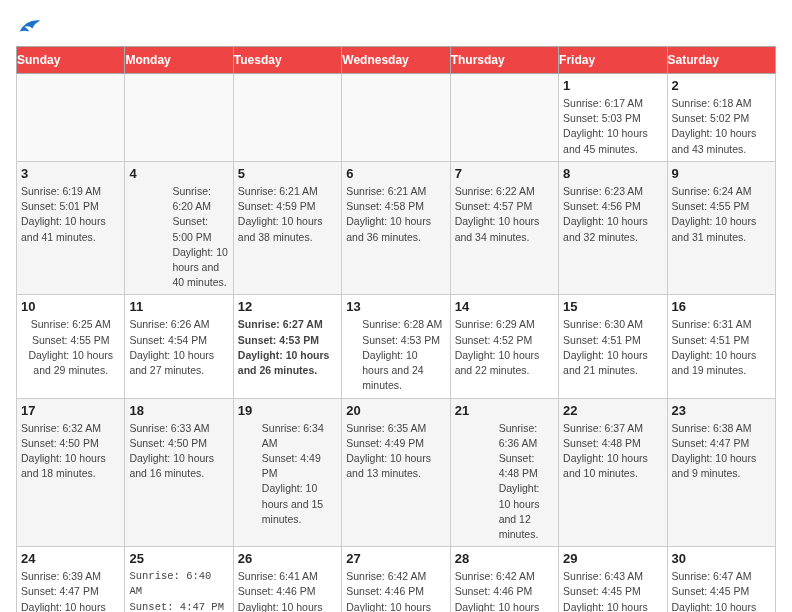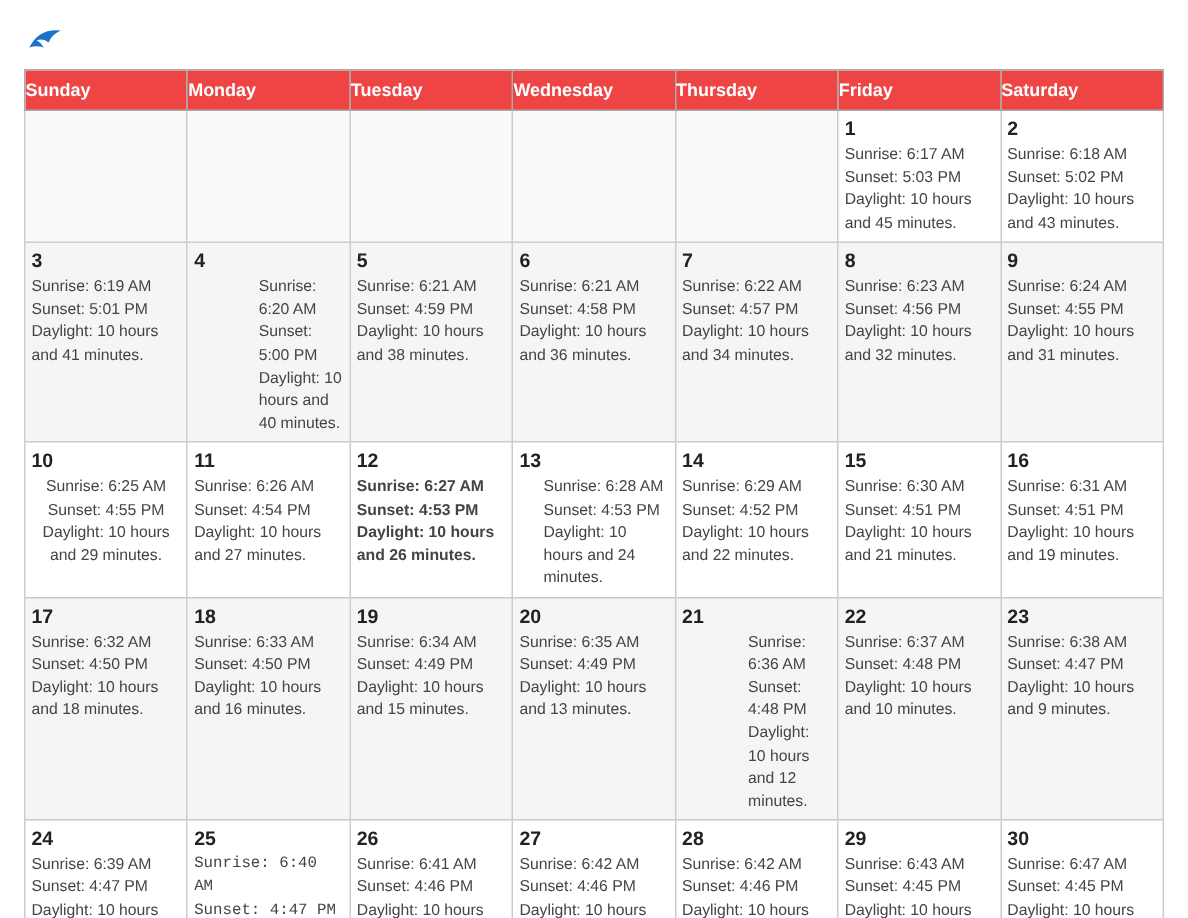--- a/index.html
+++ b/index.html
@@ -239,21 +239,21 @@
 Daylight: 10 hours and 18 minutes.</div>
         </td>
         <td>
           <span class="day-number">18</span>
           <div class="day-info" style="white-space: pre-line;">Sunrise: 6:33 AM
 Sunset: 4:50 PM
 Daylight: 10 hours and 16 minutes.</div>
         </td>
         <td>
           <span class="day-number">19</span>
-          <div class="day-info" style="white-space: pre-line;">Sunrise: 6:34 AM
+          <div class="day-info" style="white-space: pre-line; margin-left: 24px;">Sunrise: 6:34 AM
 Sunset: 4:49 PM
 Daylight: 10 hours and 15 minutes.</div>
         </td>
         <td>
           <span class="day-number">20</span>
           <div class="day-info" style="white-space: pre-line;">Sunrise: 6:35 AM
 Sunset: 4:49 PM
 Daylight: 10 hours and 13 minutes.</div>
         </td>
         <td>

